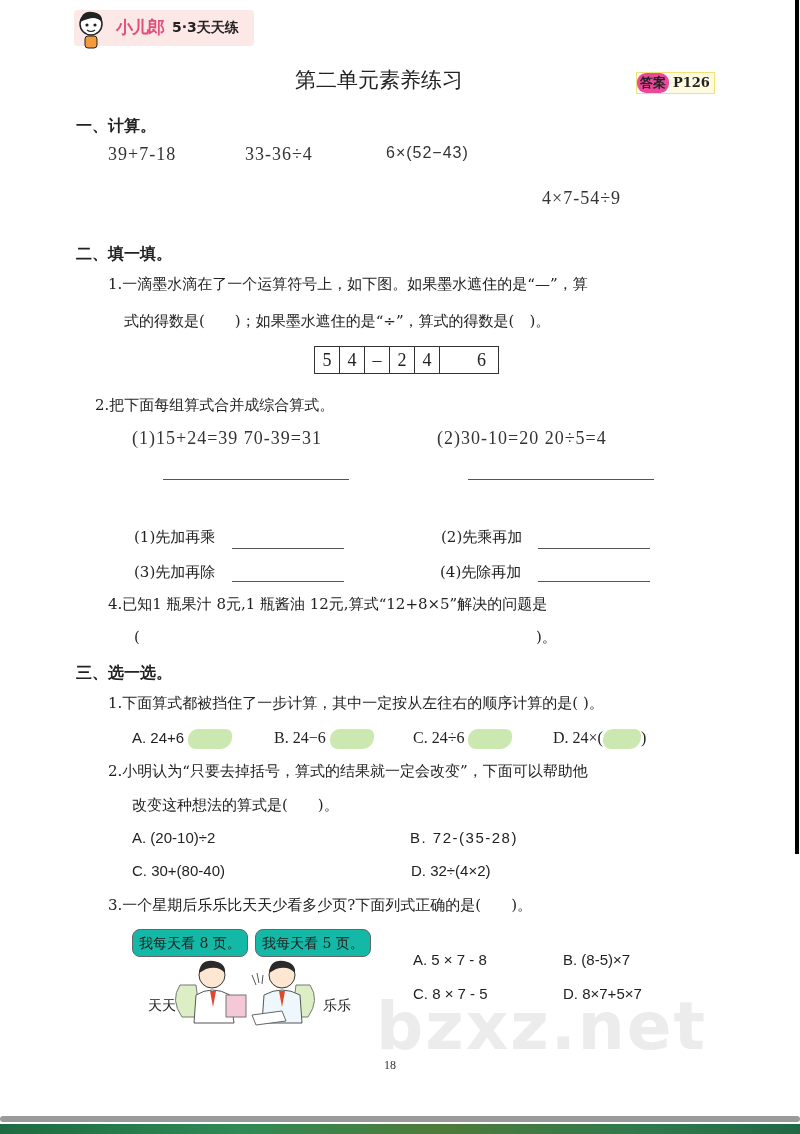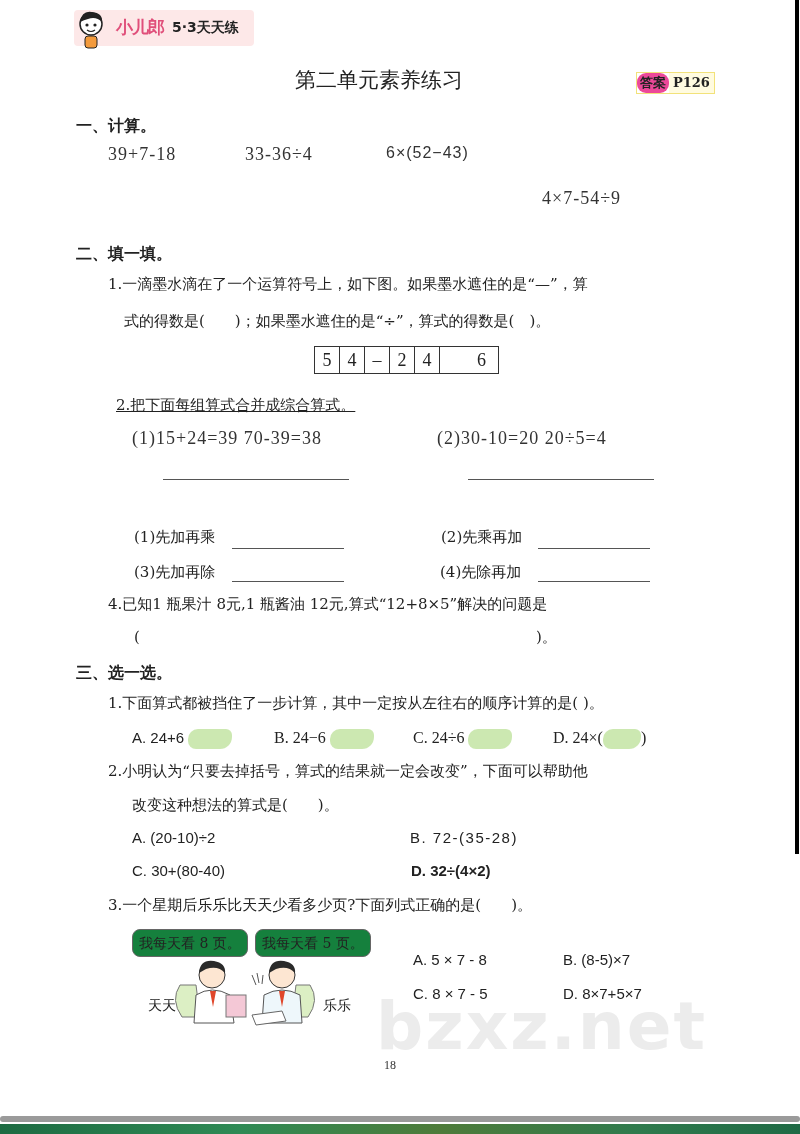--- a/index.html
+++ b/index.html
@@ -26,21 +26,21 @@
   .math { font-family:Liberation Serif, serif; font-size:18px; letter-spacing:1px; color:#333; }
   .sans { font-family:"Liberation Sans", sans-serif; font-size:15px; color:#222; }
   .blank-line { position:absolute; height:1px; background:#555; }
   .digit-box { left:314px; top:346px; display:flex; border:1px solid #333; height:26px; }
   .digit-box div { border-right:1px solid #333; width:24px; text-align:center; line-height:26px;
           font-family:"Liberation Serif", serif; font-size:18px; }
   .digit-box div:last-child { border-right:none; width:58px; text-align:right; padding-right:12px; box-sizing:border-box; }
   .ink { display:inline-block; width:44px; height:20px; background:#c6e6a8; border-radius:10px 6px 12px 8px;
           vertical-align:middle; opacity:.9; }
   .bubble { position:absolute; top:929px; height:26px; border:1.5px solid #666; border-radius:8px;
-          font-size:14px; line-height:26px; padding:0 6px; background:#15803d; }
+          font-size:14px; line-height:26px; padding:0 6px; background:#14b8a6; }
   .kid { position:absolute; }
   .watermark { left:376px; top:988px; font-family:"DejaVu Sans",sans-serif; font-weight:bold; font-size:66px;
           color:#ececec; letter-spacing:2px; }
   .pagenum { left:384px; top:1058px; font-family:"Liberation Serif",serif; font-size:12px; color:#333; }
 </style>
 </head>
 <body>
 
 <div class="page">
 
@@ -74,22 +74,22 @@
   <div class="abs q" style="left:124px;top:312px;">式的得数是(　　)；如果墨水遮住的是“÷”，算式的得数是(　)。</div>
   <div class="abs digit-box">
     <div>5</div>
     <div>4</div>
     <div>–</div>
     <div>2</div>
     <div>4</div>
     <div>6</div>
   </div>
 
-  <div class="abs q" style="left:116px;top:396px;text-decoration:underline;">2.把下面每组算式合并成综合算式。</div>
-  <div class="abs math" style="left:132px;top:428px;">(1)15+24=39  70-39=38</div>
+  <div class="abs q" style="left:95px;top:396px;">2.把下面每组算式合并成综合算式。</div>
+  <div class="abs math" style="left:132px;top:428px;">(1)15+24=39  70-39=31</div>
   <div class="abs math" style="left:437px;top:428px;">(2)30-10=20 20÷5=4</div>
   <div class="blank-line" style="left:163px;top:479px;width:186px;"></div>
   <div class="blank-line" style="left:468px;top:479px;width:186px;"></div>
 
   <div class="abs q" style="left:134px;top:528px;">(1)先加再乘</div>
   <div class="blank-line" style="left:232px;top:548px;width:112px;"></div>
   <div class="abs q" style="left:441px;top:528px;">(2)先乘再加</div>
   <div class="blank-line" style="left:538px;top:548px;width:112px;"></div>
   <div class="abs q" style="left:134px;top:563px;">(3)先加再除</div>
   <div class="blank-line" style="left:232px;top:581px;width:112px;"></div>
@@ -129,21 +129,21 @@
     <span>(20-10)÷2</span>
   </div>
   <div class="abs sans" style="left:410px;top:829px;letter-spacing:1.5px;">
     <span>B.</span>
     <span>72-(35-28)</span>
   </div>
   <div class="abs sans" style="left:132px;top:862px;">
     <span>C.</span>
     <span>30+(80-40)</span>
   </div>
-  <div class="abs sans" style="left:411px;top:862px;font-weight:bold;">
+  <div class="abs sans" style="left:411px;top:862px;">
     <span>D.</span>
     <span>32÷(4×2)</span>
   </div>
 
   <div class="abs q" style="left:108px;top:896px;">3.一个星期后乐乐比天天少看多少页?下面列式正确的是(　　)。</div>
 
   <div class="bubble" style="left:132px;">我每天看 8 页。</div>
   <div class="bubble" style="left:255px;">我每天看 5 页。</div>
   <svg class="kid" style="left:160px;top:955px;" width="210" height="72" viewBox="0 0 210 72">
 

